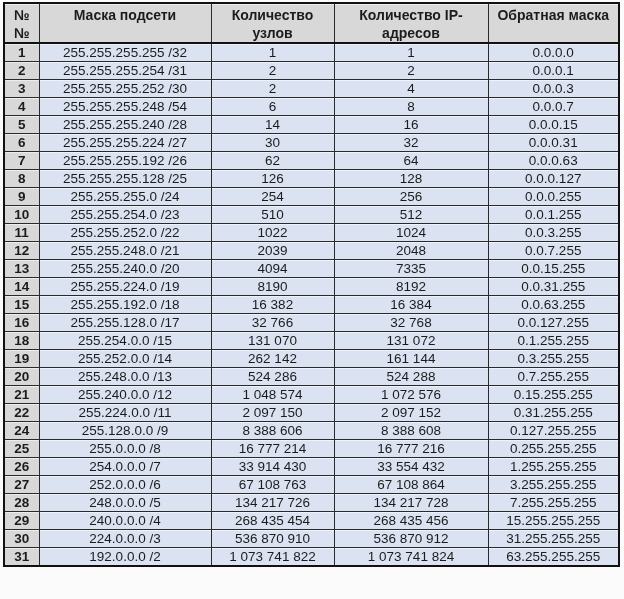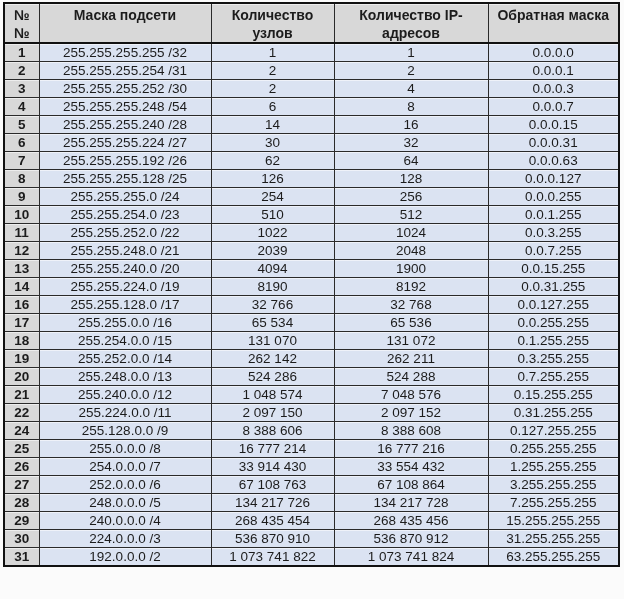--- a/index.html
+++ b/index.html
@@ -162,70 +162,70 @@
           <td class="num-col">12</td>
           <td class="data-col">255.255.248.0 /21</td>
           <td class="data-col">2039</td>
           <td class="data-col">2048</td>
           <td class="data-col">0.0.7.255</td>
         </tr>
         <tr>
           <td class="num-col">13</td>
           <td class="data-col">255.255.240.0 /20</td>
           <td class="data-col">4094</td>
-          <td class="data-col">1900</td>
+          <td class="data-col">7335</td>
           <td class="data-col">0.0.15.255</td>
         </tr>
         <tr>
           <td class="num-col">14</td>
           <td class="data-col">255.255.224.0 /19</td>
           <td class="data-col">8190</td>
           <td class="data-col">8192</td>
           <td class="data-col">0.0.31.255</td>
         </tr>
         <tr>
+          <td class="num-col">15</td>
+          <td class="data-col">255.255.192.0 /18</td>
+          <td class="data-col">16 382</td>
+          <td class="data-col">16 384</td>
+          <td class="data-col">0.0.63.255</td>
+        </tr>
+        <tr>
           <td class="num-col">16</td>
           <td class="data-col">255.255.128.0 /17</td>
           <td class="data-col">32 766</td>
           <td class="data-col">32 768</td>
           <td class="data-col">0.0.127.255</td>
         </tr>
         <tr>
-          <td class="num-col">17</td>
-          <td class="data-col">255.255.0.0 /16</td>
-          <td class="data-col">65 534</td>
-          <td class="data-col">65 536</td>
-          <td class="data-col">0.0.255.255</td>
-        </tr>
-        <tr>
           <td class="num-col">18</td>
           <td class="data-col">255.254.0.0 /15</td>
           <td class="data-col">131 070</td>
           <td class="data-col">131 072</td>
           <td class="data-col">0.1.255.255</td>
         </tr>
         <tr>
           <td class="num-col">19</td>
           <td class="data-col">255.252.0.0 /14</td>
           <td class="data-col">262 142</td>
-          <td class="data-col">262 211</td>
+          <td class="data-col">161 144</td>
           <td class="data-col">0.3.255.255</td>
         </tr>
         <tr>
           <td class="num-col">20</td>
           <td class="data-col">255.248.0.0 /13</td>
           <td class="data-col">524 286</td>
           <td class="data-col">524 288</td>
           <td class="data-col">0.7.255.255</td>
         </tr>
         <tr>
           <td class="num-col">21</td>
           <td class="data-col">255.240.0.0 /12</td>
           <td class="data-col">1 048 574</td>
-          <td class="data-col">7 048 576</td>
+          <td class="data-col">1 072 576</td>
           <td class="data-col">0.15.255.255</td>
         </tr>
         <tr>
           <td class="num-col">22</td>
           <td class="data-col">255.224.0.0 /11</td>
           <td class="data-col">2 097 150</td>
           <td class="data-col">2 097 152</td>
           <td class="data-col">0.31.255.255</td>
         </tr>
         <tr>

